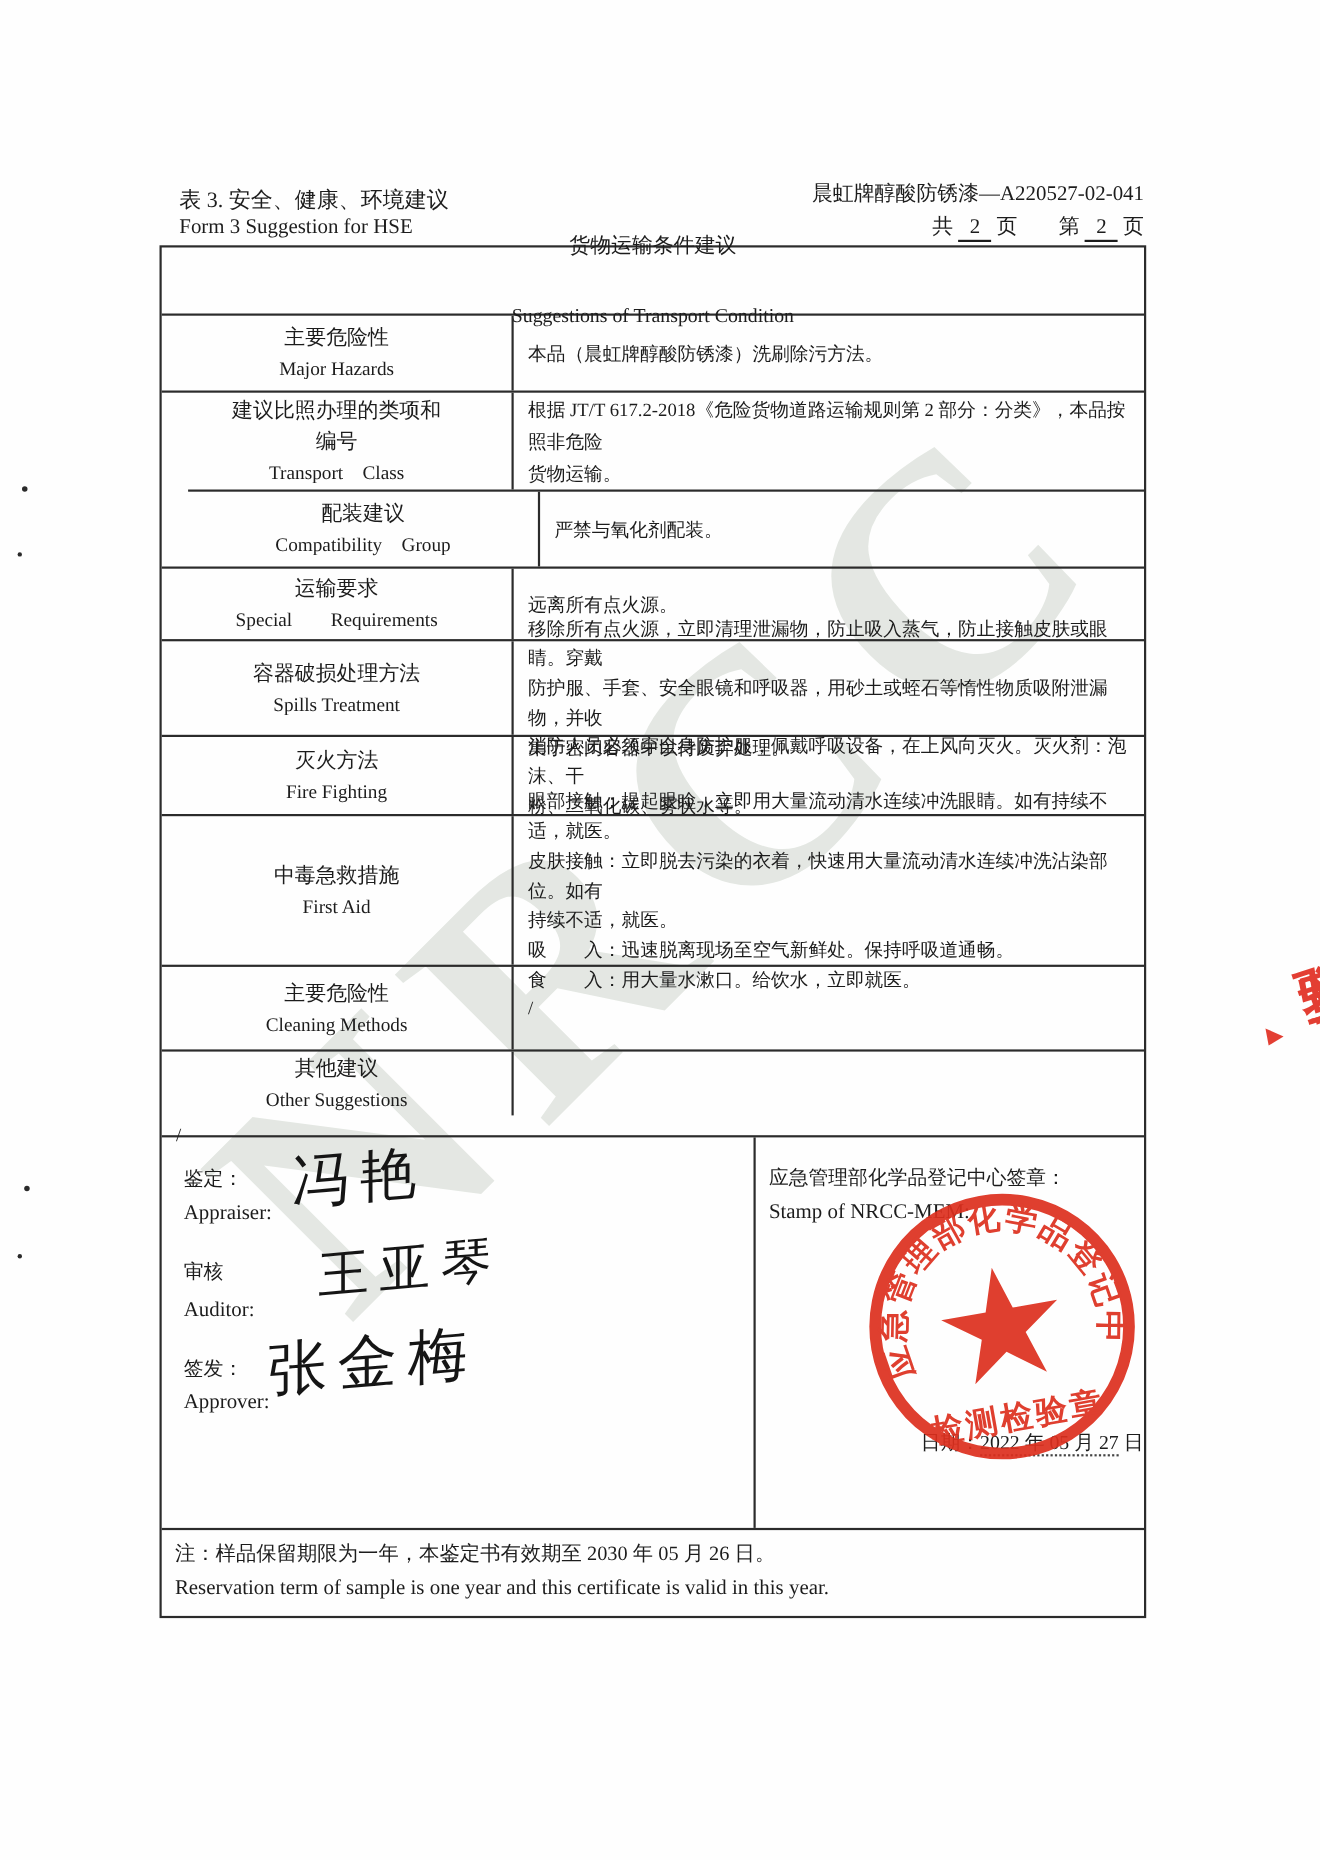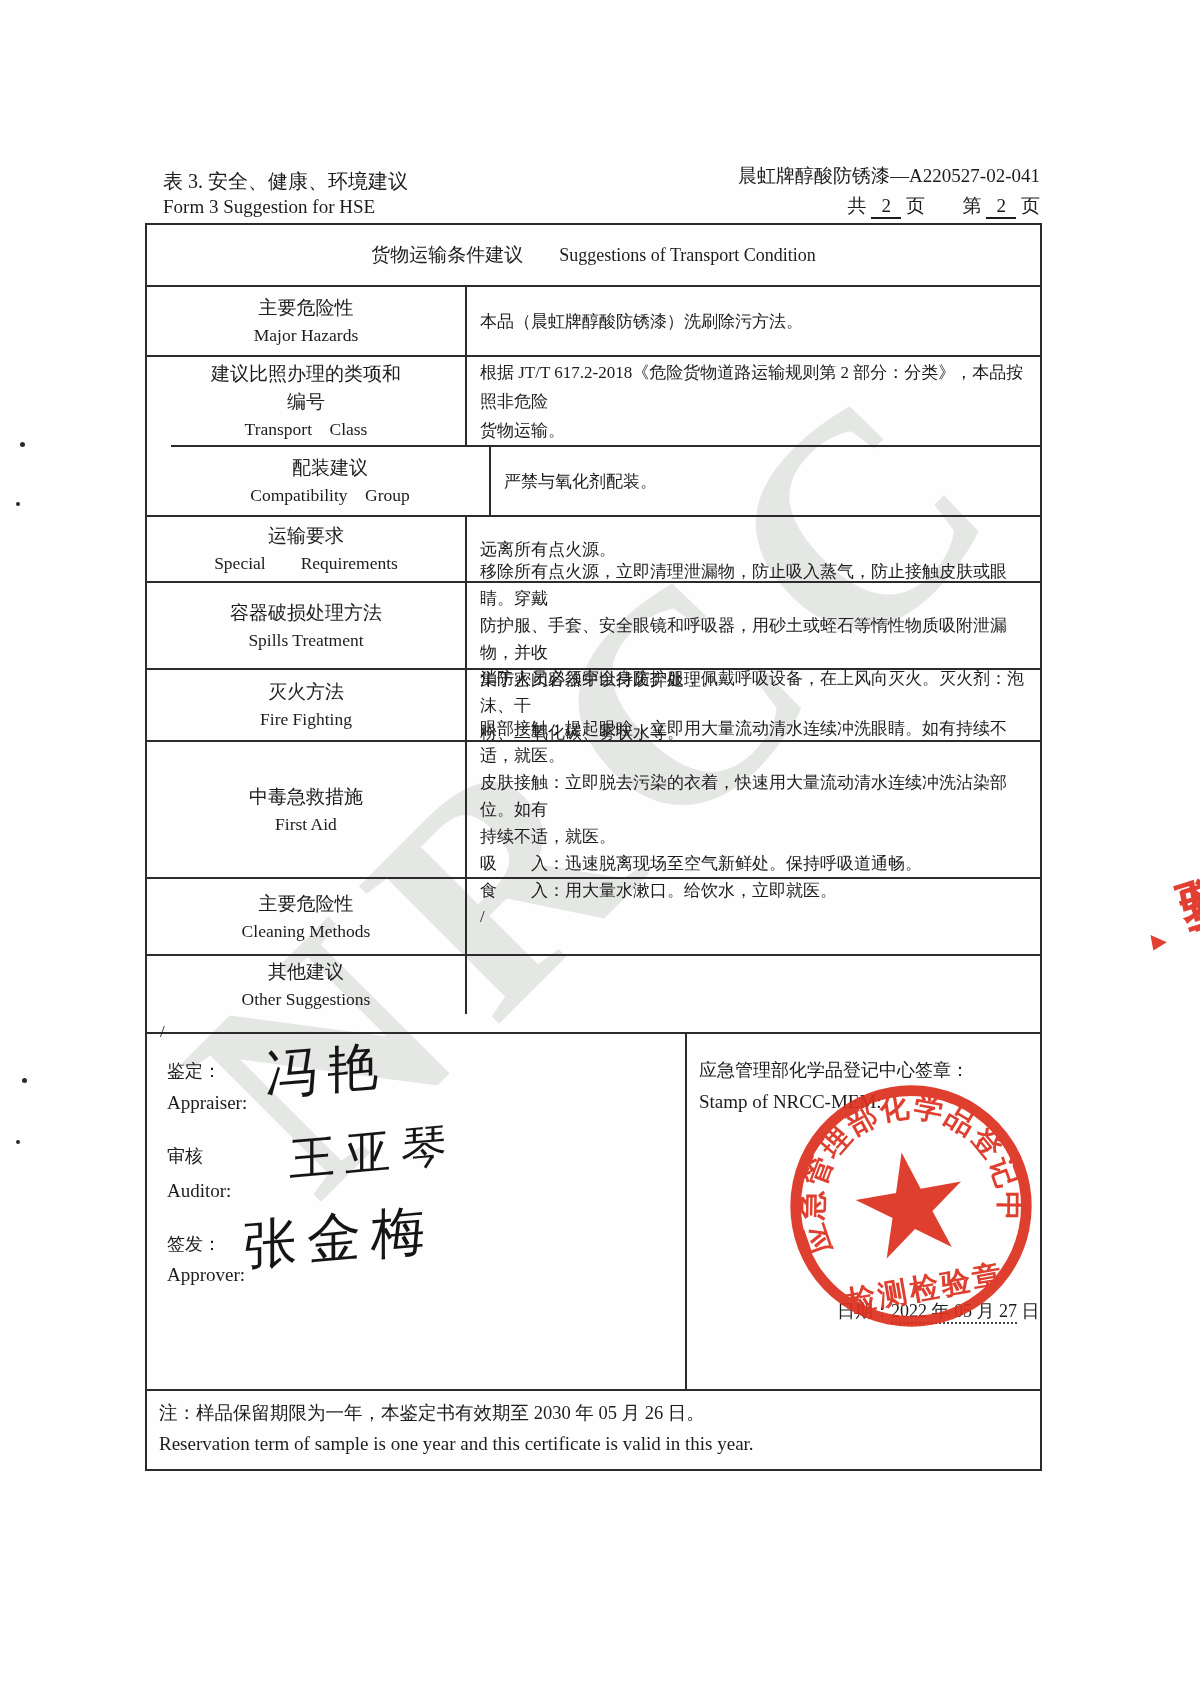--- a/index.html
+++ b/index.html
@@ -16,21 +16,21 @@
   .hdr-zh{left:163px;top:168px;font-size:20px;}
   .hdr-en{left:163px;top:196px;font-size:19px;}
   .hdr-ref{left:694px;top:163px;width:346px;text-align:right;font-size:19px;}
   .hdr-pages{left:780px;top:193px;width:260px;text-align:right;font-size:19px;}
   .pg-num{display:inline-block;min-width:30px;text-align:center;border-bottom:2px solid #1c1c1c;}
   
   .tbl{position:absolute;left:145px;top:223px;width:897px;border:2px solid #2b2b2b;
        box-sizing:border-box;z-index:1;background:transparent;}
   .trow{display:flex;border-top:2px solid #2b2b2b;box-sizing:border-box;}
   .trow.first{border-top:none;}
-  .titlecell{flex:1;display:flex;flex-direction:row;justify-content:center;align-items:center;text-align:center;gap:36px;}
+  .titlecell{flex:1;display:flex;flex-direction:column;justify-content:center;align-items:center;text-align:center;gap:36px;}
   .t-zh{font-size:19px;line-height:28px;}
   .t-en{font-size:18px;line-height:26px;}
   .lcell{width:320px;border-right:2px solid #2b2b2b;box-sizing:border-box;
          display:flex;flex-direction:column;justify-content:center;align-items:center;
          text-align:center;padding:2px 8px;}
   .lab-zh{font-size:19px;line-height:28px;white-space:pre-line;}
   .lab-en{font-size:17.5px;line-height:26px;}
   .ccell{flex:1;display:flex;align-items:center;box-sizing:border-box;
          padding:3px 8px 3px 13px;}
   .content{font-size:17px;line-height:29px;white-space:pre-line;}

